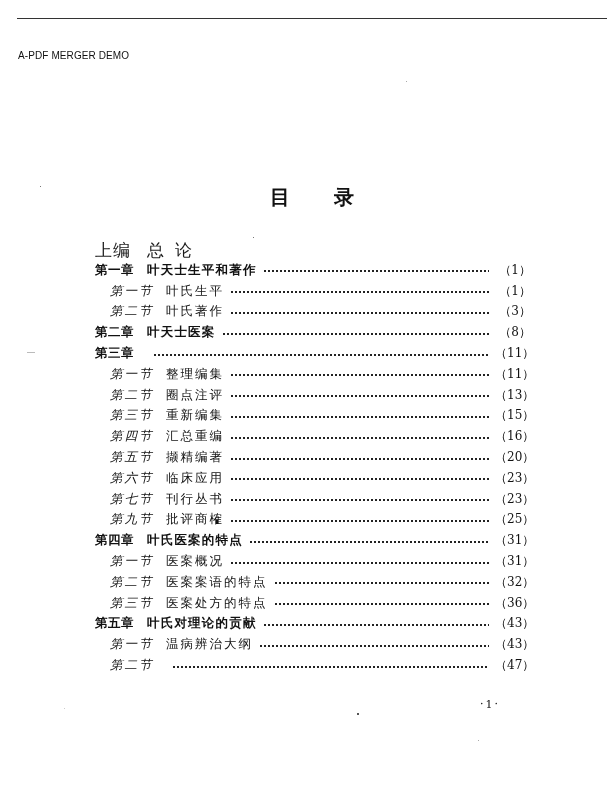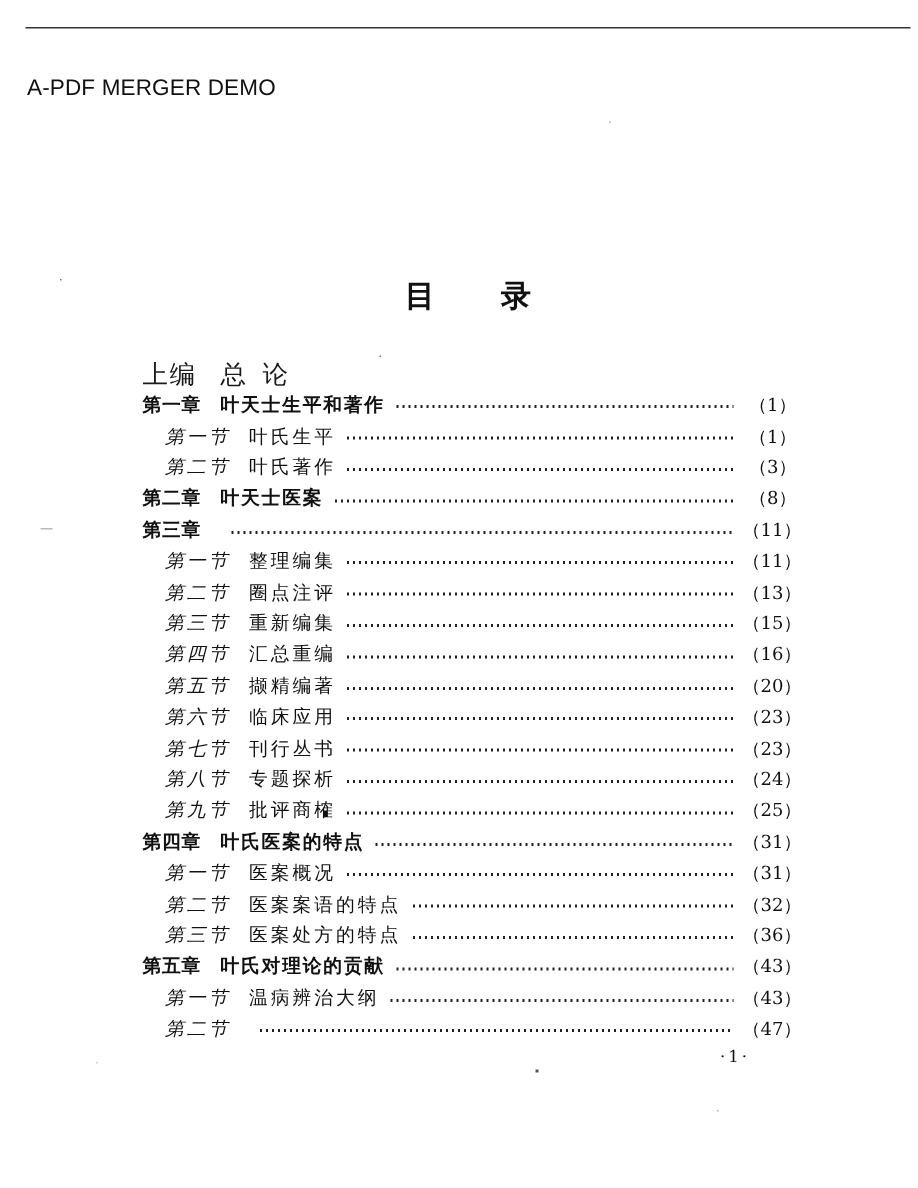--- a/index.html
+++ b/index.html
@@ -21,21 +21,21 @@
       top: 18px;
       width: 590px;
       height: 0;
       border-top: 1px solid #333;
     }
     .watermark {
       position: absolute;
       left: 18px;
       top: 50px;
       font-family: "Liberation Sans", sans-serif;
-      font-size: 15px;
+      font-size: 10px;
       color: #111;
       letter-spacing: 0.1px;
     }
     .doc-title {
       position: absolute;
       top: 184px;
       left: 0;
       width: 612px;
       display: flex;
       justify-content: center;
@@ -194,26 +194,20 @@
     <span class="leader"></span>
     <span class="page">（23）</span>
   </div>
   <div class="toc-row section">
     <span class="num">第七节</span>
     <span class="title">刊行丛书</span>
     <span class="leader"></span>
     <span class="page">（23）</span>
   </div>
   <div class="toc-row section">
-    <span class="num">第八节</span>
-    <span class="title">专题探析</span>
-    <span class="leader"></span>
-    <span class="page">（24）</span>
-  </div>
-  <div class="toc-row section">
     <span class="num">第九节</span>
     <span class="title">批评商榷</span>
     <span class="leader"></span>
     <span class="page">（25）</span>
   </div>
   <div class="toc-row chapter">
     <span class="num">第四章</span>
     <span class="title">叶氏医案的特点</span>
     <span class="leader"></span>
     <span class="page">（31）</span>

